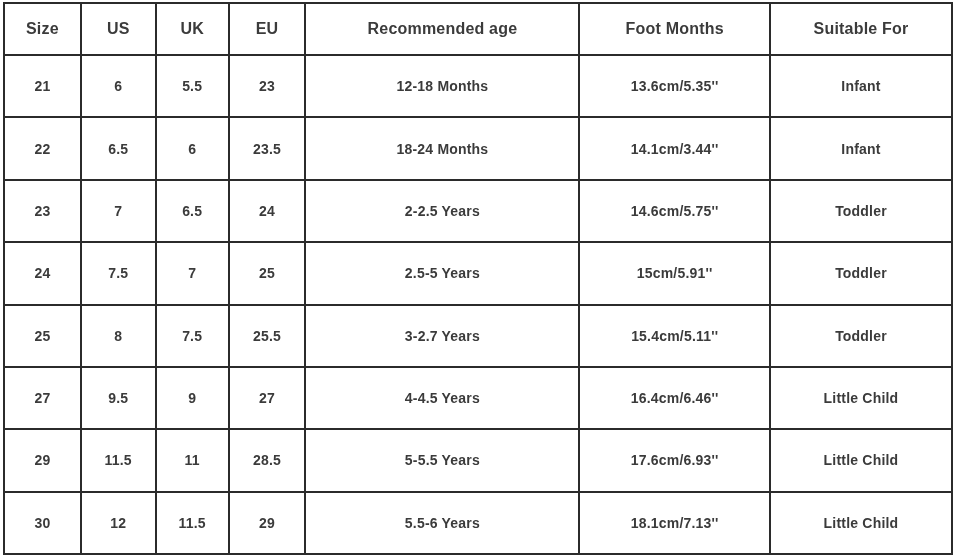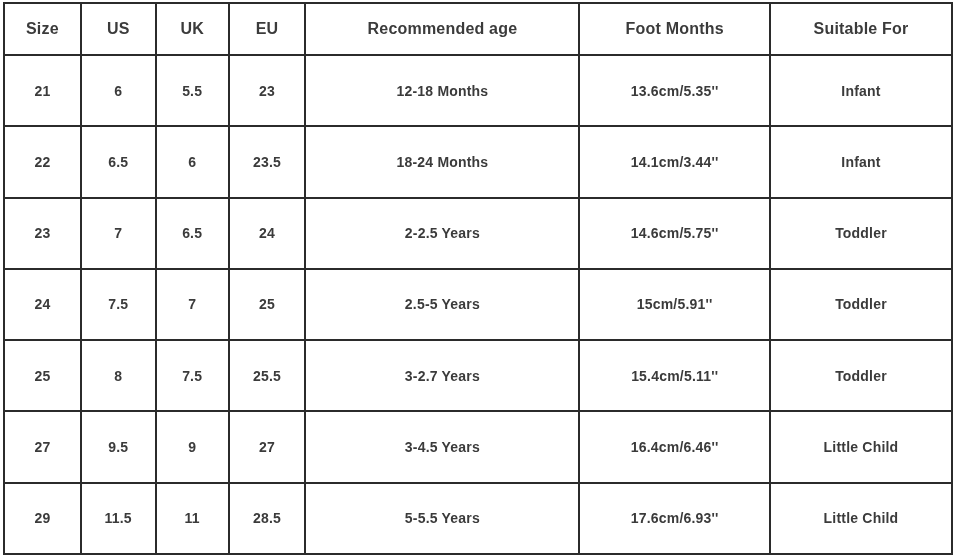--- a/index.html
+++ b/index.html
@@ -119,28 +119,37 @@
           <td>25.5</td>
           <td>3-2.7 Years</td>
           <td>15.4cm/5.11''</td>
           <td>Toddler</td>
         </tr>
         <tr>
           <td>27</td>
           <td>9.5</td>
           <td>9</td>
           <td>27</td>
-          <td>3-4.5 Years</td>
+          <td>4-4.5 Years</td>
           <td>16.4cm/6.46''</td>
           <td>Little Child</td>
         </tr>
         <tr>
           <td>29</td>
           <td>11.5</td>
           <td>11</td>
           <td>28.5</td>
           <td>5-5.5 Years</td>
           <td>17.6cm/6.93''</td>
           <td>Little Child</td>
         </tr>
+        <tr>
+          <td>30</td>
+          <td>12</td>
+          <td>11.5</td>
+          <td>29</td>
+          <td>5.5-6 Years</td>
+          <td>18.1cm/7.13''</td>
+          <td>Little Child</td>
+        </tr>
       </tbody>
   </table>
 </div>
 
 </body></html>

